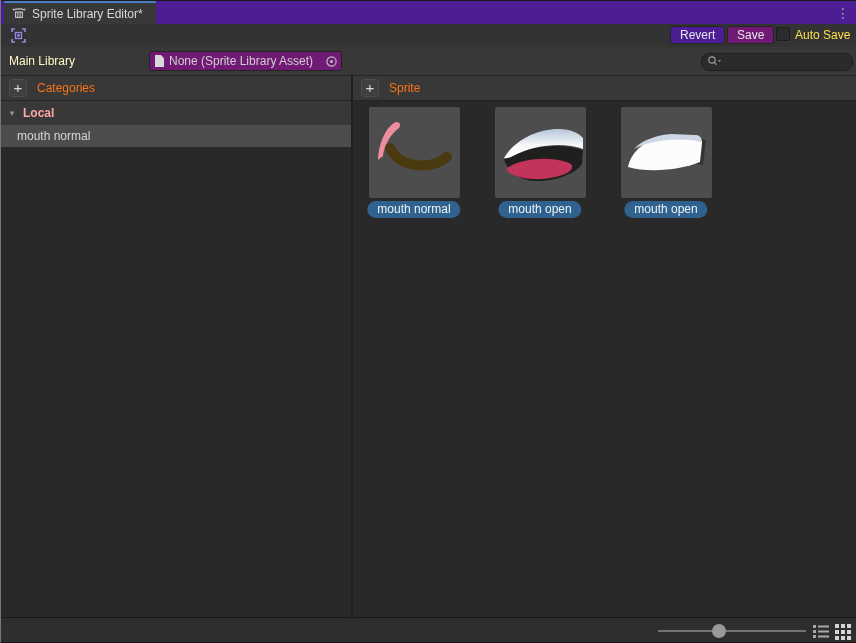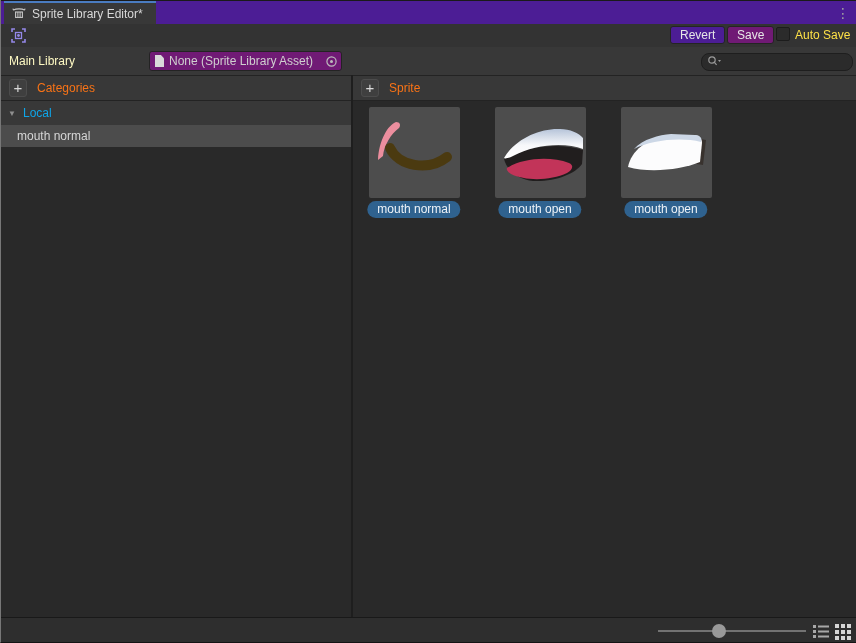--- a/index.html
+++ b/index.html
@@ -73,21 +73,21 @@
   .plus-btn {
     width: 18px; height: 18px; background: #3f3f3f; border: 1px solid #4c4c4c; border-radius: 3px;
     color: #dadada; font-size: 15px; line-height: 15px; text-align: center; cursor: default;
   }
   .panel-title { color: #f97316; }
   .vdivider { position: absolute; left: 350px; top: 75px; width: 2px; height: 542px; background: #1e1e1e; }
 
   .left-content { position: absolute; left: 0; top: 101px; width: 350px; height: 516px; background: #292929; }
   .group-row { height: 24px; background: #383838; display: flex; align-items: center; }
   .foldout-arrow { width: 22px; text-align: center; color: #8f8f8f; font-size: 8px; }
-  .group-label { font-weight: normal; color: #0ea5e9; }
+  .group-label { font-weight: bold; color: #fca5a5; }
   .item-row { height: 22px; background: #4c4c4c; display: flex; align-items: center; padding-left: 16px; color: #d6d6d6; }
 
   .right-content { position: absolute; left: 352px; top: 101px; width: 504px; height: 516px; background: #292929; }
   .thumb { position: absolute; top: 6px; width: 91px; height: 91px; background: #4d4d4d; border-radius: 2px; }
   .thumb-1 { left: 16px; } .thumb-2 { left: 142px; } .thumb-3 { left: 268px; }
   .pill {
     position: absolute; top: 100px; height: 17px; border-radius: 9px;
     background: #2f628f; color: #eef3f8; padding: 1px 10px 0 10px;
     transform: translateX(-50%); white-space: nowrap;
   }

